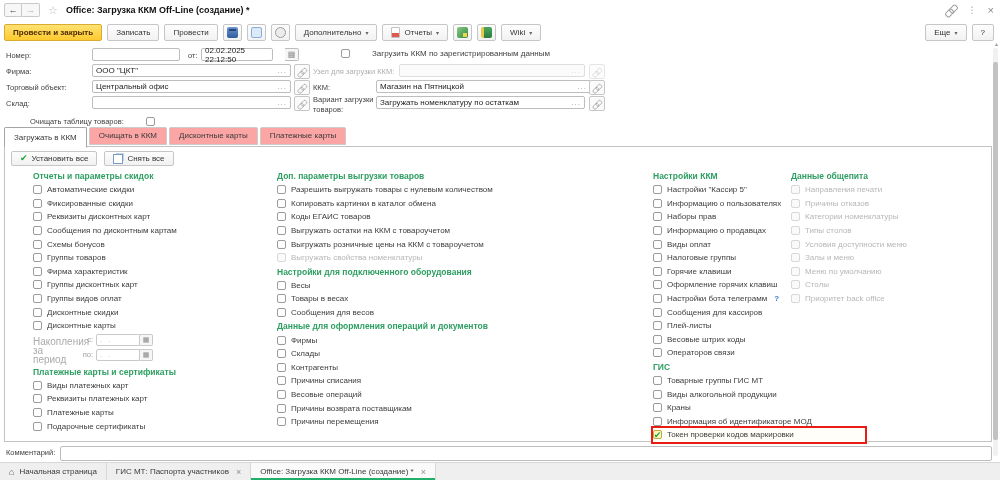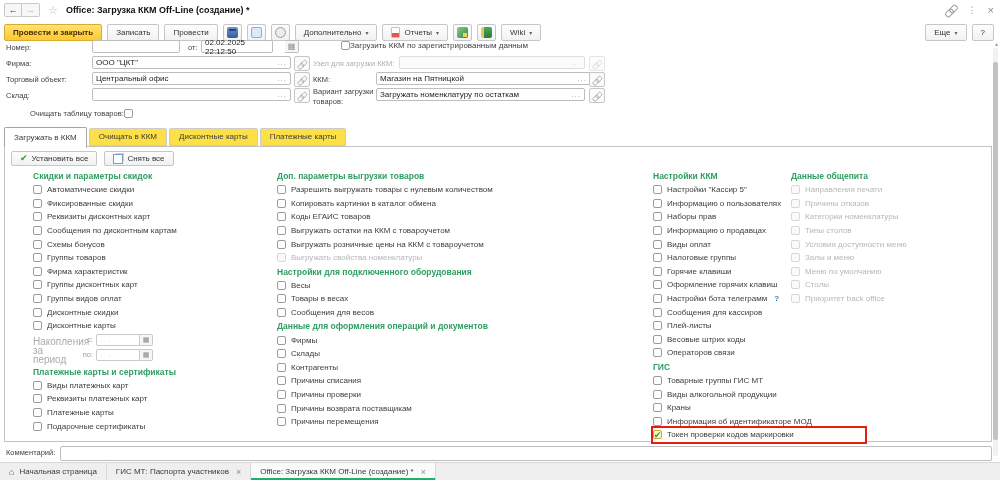--- a/index.html
+++ b/index.html
@@ -32,40 +32,40 @@
   .ic-post{background:linear-gradient(#6f95cf,#2f5c9e);position:relative;}
   .ic-post::after{content:"";position:absolute;left:2px;top:2px;width:7px;height:2px;background:#25457a;}
   .ic-card{background:#dce9f7;border:1px solid #89aede;box-sizing:border-box;}
   .ic-hist{background:#ececec;border:1px solid #9d9d9d;border-radius:50%;box-sizing:border-box;}
   .ic-report{width:9px;height:11px;border:1px solid #c1c1c1;background:linear-gradient(to top,#e05a4e 45%,#fff 45%);box-sizing:border-box;border-radius:1px;}
   .ic-exp{background:linear-gradient(135deg,#8bc98a,#2e8b3a);position:relative;}
   .ic-exp::after{content:"";position:absolute;right:1px;bottom:1px;width:4px;height:4px;background:#f3d34d;}
   .ic-book{background:linear-gradient(#4aa75c,#2d7a3e);border-left:3px solid #e8c84a;box-sizing:border-box;}
 
   
-  .form{position:absolute;left:0;top:40px;width:100%;height:82px;}
+  .form{position:absolute;left:0;top:48px;width:100%;height:82px;}
   .flabel{position:absolute;font-size:7.5px;color:#3f3f3f;line-height:13px;white-space:nowrap;}
   .flabel.dis{color:#aeaeae;}
   .field{position:absolute;height:13px;border:1px solid #bdbdbd;border-radius:2px;background:#fff;
          display:flex;align-items:center;padding:0 3px;box-sizing:border-box;font-size:8px;color:#222;}
   .field .sel{margin-left:auto;color:#999;font-size:8px;letter-spacing:1px;line-height:9px;}
   .field.dis{background:#fbfbfb;border-color:#dedede;color:#b5b5b5;}
   .field.dis .sel{color:#d5d5d5;}
   .cal-btn{position:absolute;width:14px;height:13px;border:1px solid #bdbdbd;border-left:none;background:#f6f6f6;
            font-size:8px;color:#8a8a8a;padding:0;line-height:11px;border-radius:0 2px 2px 0;cursor:pointer;}
   .link-btn{position:absolute;width:14px;height:13px;border:1px solid #c6c6c6;border-radius:2px;background:#fbfbfb;
             display:flex;align-items:center;justify-content:center;cursor:pointer;}
   .link-btn .chain{transform:scale(.75);} .link-btn.dis{opacity:.45;}
-  .chk-inline{position:absolute;display:flex;align-items:center;gap:0;font-size:8px;color:#3f3f3f;white-space:nowrap;cursor:pointer;padding-left:24px;}
+  .chk-inline{position:absolute;display:flex;align-items:center;gap:22px;font-size:8px;color:#3f3f3f;white-space:nowrap;cursor:pointer;padding-left:24px;}
   .cb{width:9px;height:9px;border:1px solid #9b9b9b;border-radius:2px;background:#fff;flex:0 0 auto;
       display:inline-flex;align-items:center;justify-content:center;font-size:9px;line-height:8px;color:#1ea53c;box-sizing:border-box;}
 
   
-  .ptabs{position:absolute;left:4px;top:127px;height:20px;display:flex;align-items:center;z-index:3;}
-  .ptab{height:16px;line-height:16px;padding:0 9px;border:1px solid #cbcbcb;background:#fde047;margin-right:2px;
+  .ptabs{position:absolute;left:4px;top:127px;height:20px;display:flex;align-items:flex-start;z-index:3;}
+  .ptab{height:16px;line-height:16px;padding:0 9px;border:1px solid #cbcbcb;background:#fca5a5;margin-right:2px;
         border-radius:2px 2px 0 0;color:#3a3a3a;font-size:8px;white-space:nowrap;cursor:pointer;}
   .ptab.active{height:19px;line-height:19px;background:#fff;border-color:#a5a5a5;border-bottom:1px solid #fff;margin-bottom:-1px;}
 
   
   .panel{position:absolute;left:4px;top:146px;width:988px;height:296px;border:1px solid #c3c3c3;background:#fff;box-sizing:border-box;}
   .panel-actions{position:absolute;left:6px;top:4px;display:flex;gap:7px;}
   .pa-btn{height:15px;border:1px solid #c6c6c6;background:linear-gradient(#fdfdfd,#f1f1f1);border-radius:2px;
           font-size:8px;color:#333;display:inline-flex;align-items:center;gap:4px;padding:0 8px;cursor:pointer;font-family:"Liberation Sans",sans-serif;}
   .ck-ic{color:#1ea53c;font-size:9px;line-height:9px;}
   .unck-ic{width:8px;height:8px;border:1px solid #7a9cc4;background:#fff;box-shadow:2px -2px 0 -1px #c3d2e4;display:inline-block;}
@@ -251,21 +251,21 @@
           <span class="ck-ic">✔</span>
           <span>Установить все</span>
         </button>
       <button class="pa-btn">
           <span class="unck-ic"></span>
           <span>Снять все</span>
         </button>
     </div>
     <div>
         <div class="pcol pcol0">
-          <div class="sec-title">Скидки и параметры скидок</div>
+          <div class="sec-title">Отчеты и параметры скидок</div>
           <label class="chk-row">
             <span class="cb"></span>
             <span class="lbl">Автоматические скидки</span>
           </label>
           <label class="chk-row">
             <span class="cb"></span>
             <span class="lbl">Фиксированные скидки</span>
           </label>
           <label class="chk-row">
             <span class="cb"></span>
@@ -391,21 +391,21 @@
           <label class="chk-row">
             <span class="cb"></span>
             <span class="lbl">Контрагенты</span>
           </label>
           <label class="chk-row">
             <span class="cb"></span>
             <span class="lbl">Причины списания</span>
           </label>
           <label class="chk-row">
             <span class="cb"></span>
-            <span class="lbl">Причины проверки</span>
+            <span class="lbl">Весовые операций</span>
           </label>
           <label class="chk-row">
             <span class="cb"></span>
             <span class="lbl">Причины возврата поставщикам</span>
           </label>
           <label class="chk-row">
             <span class="cb"></span>
             <span class="lbl">Причины перемещения</span>
           </label>
         </div>

